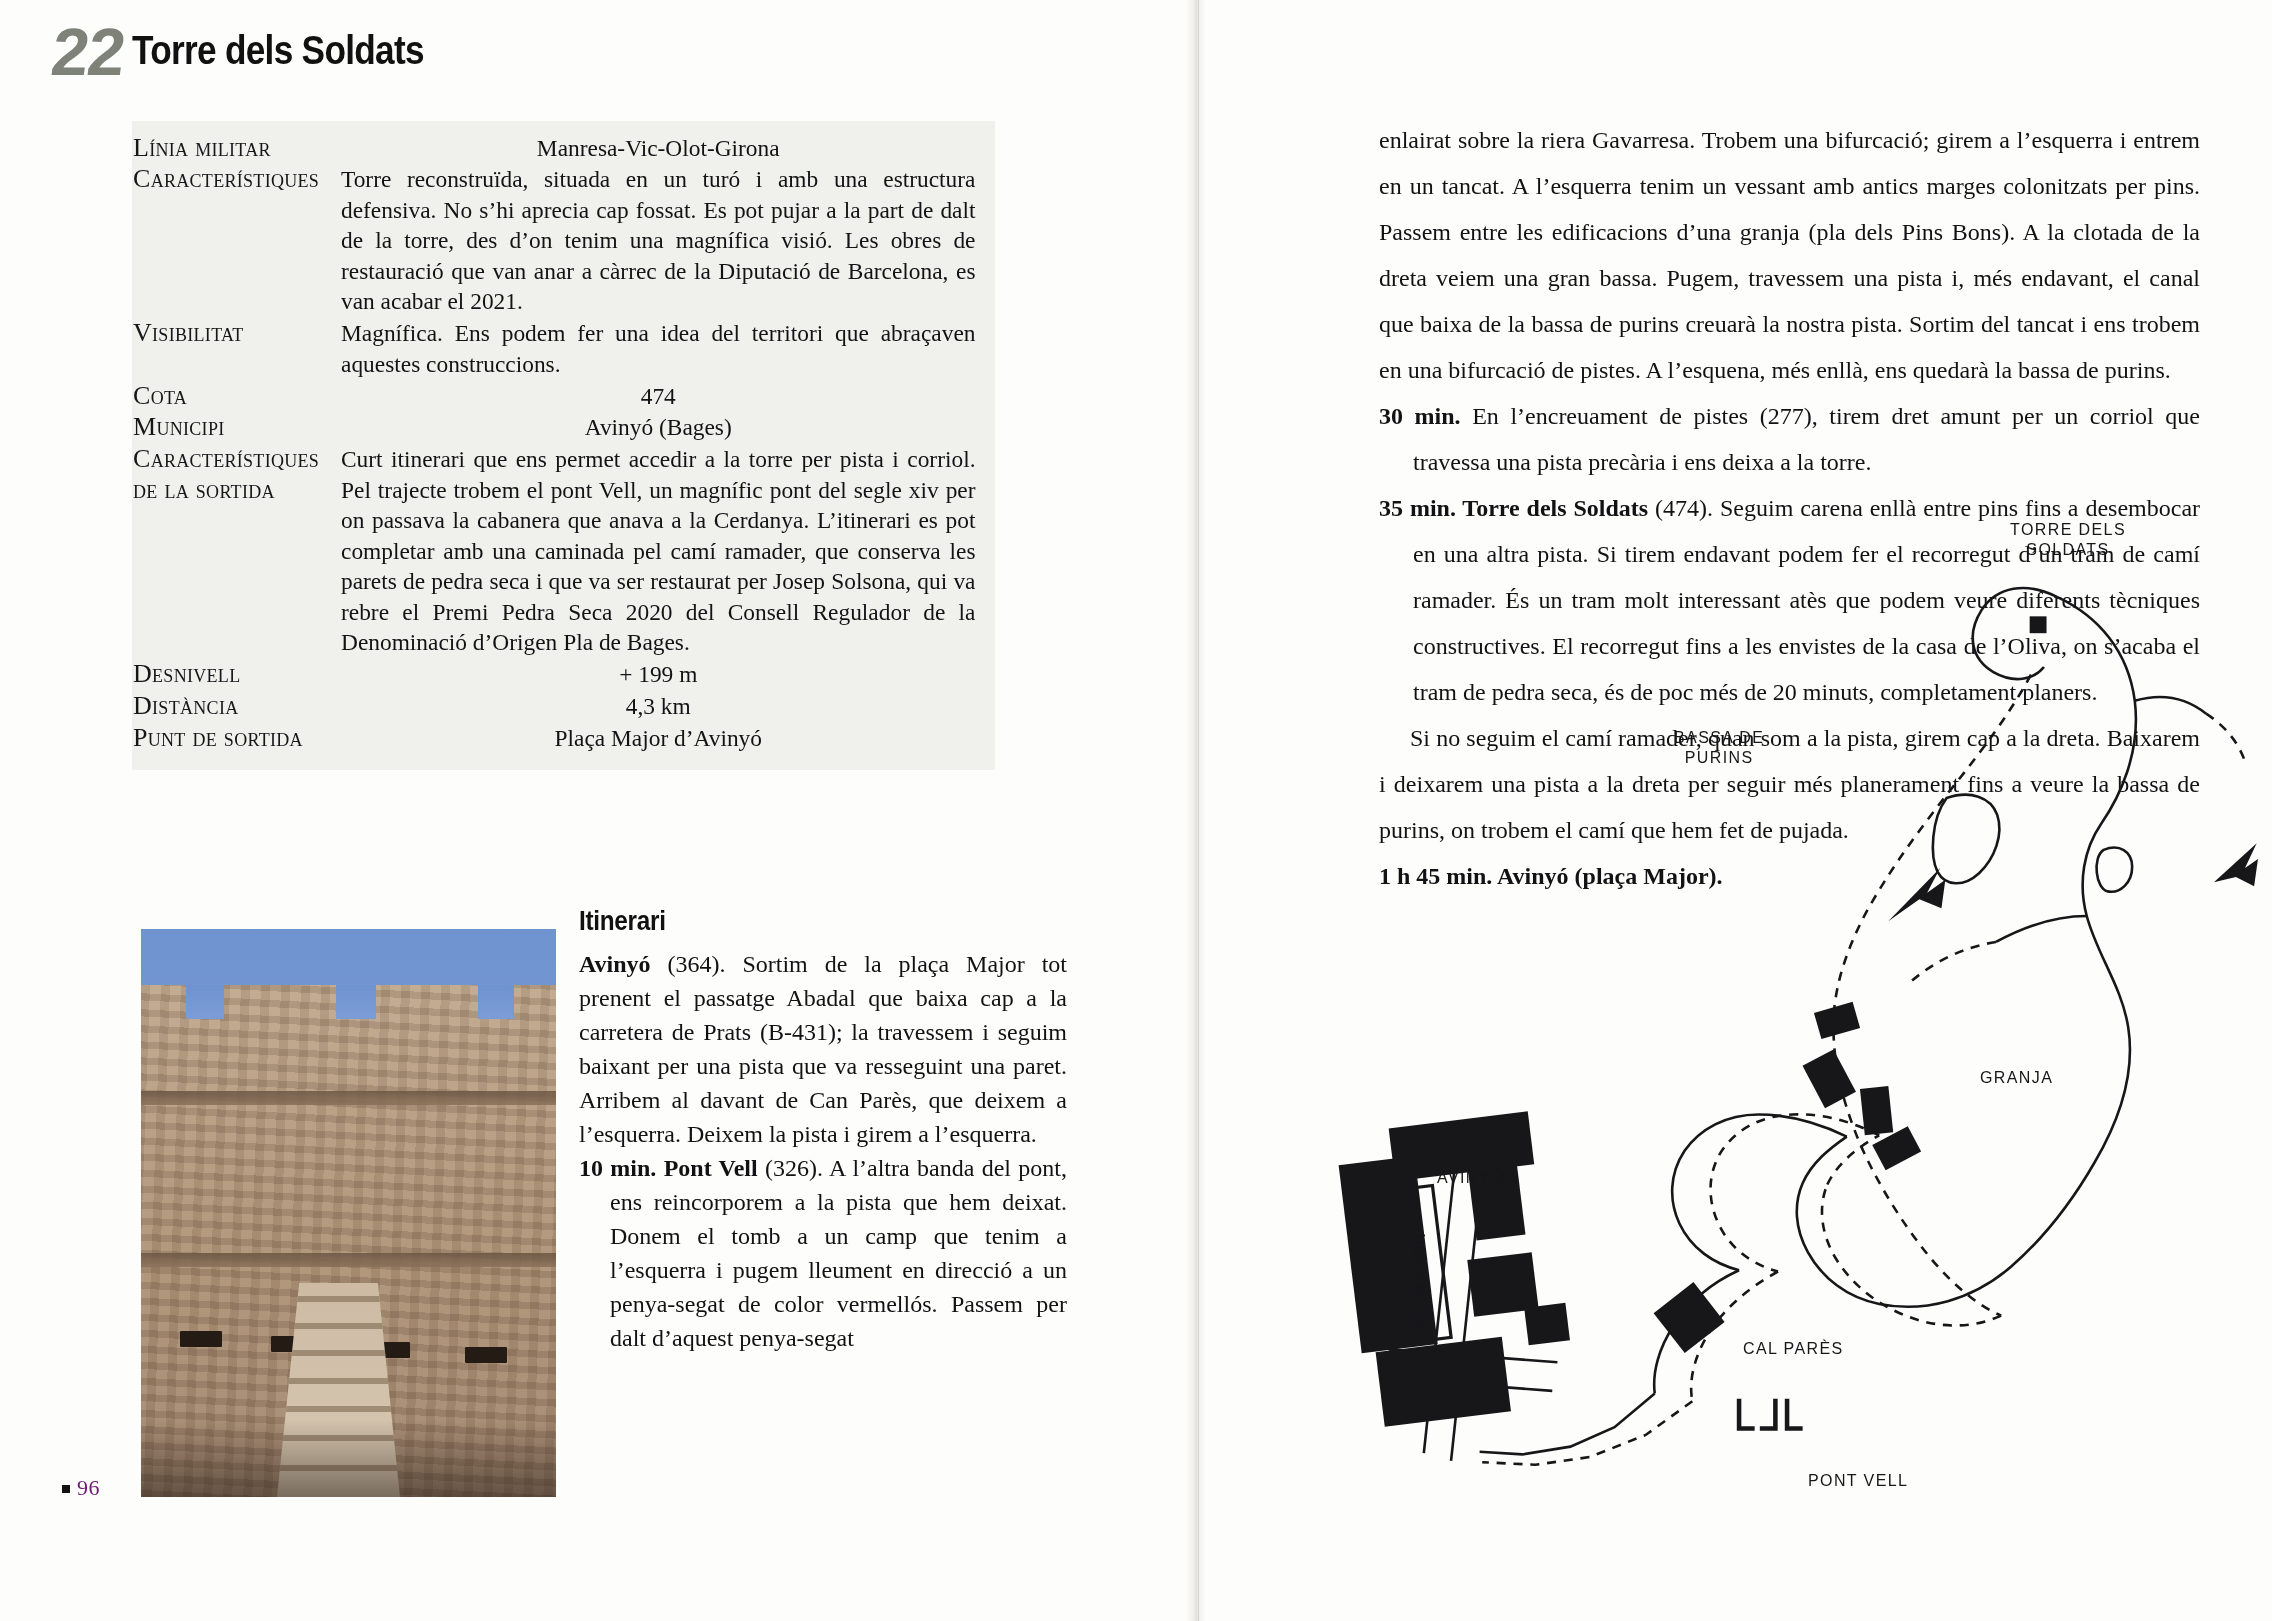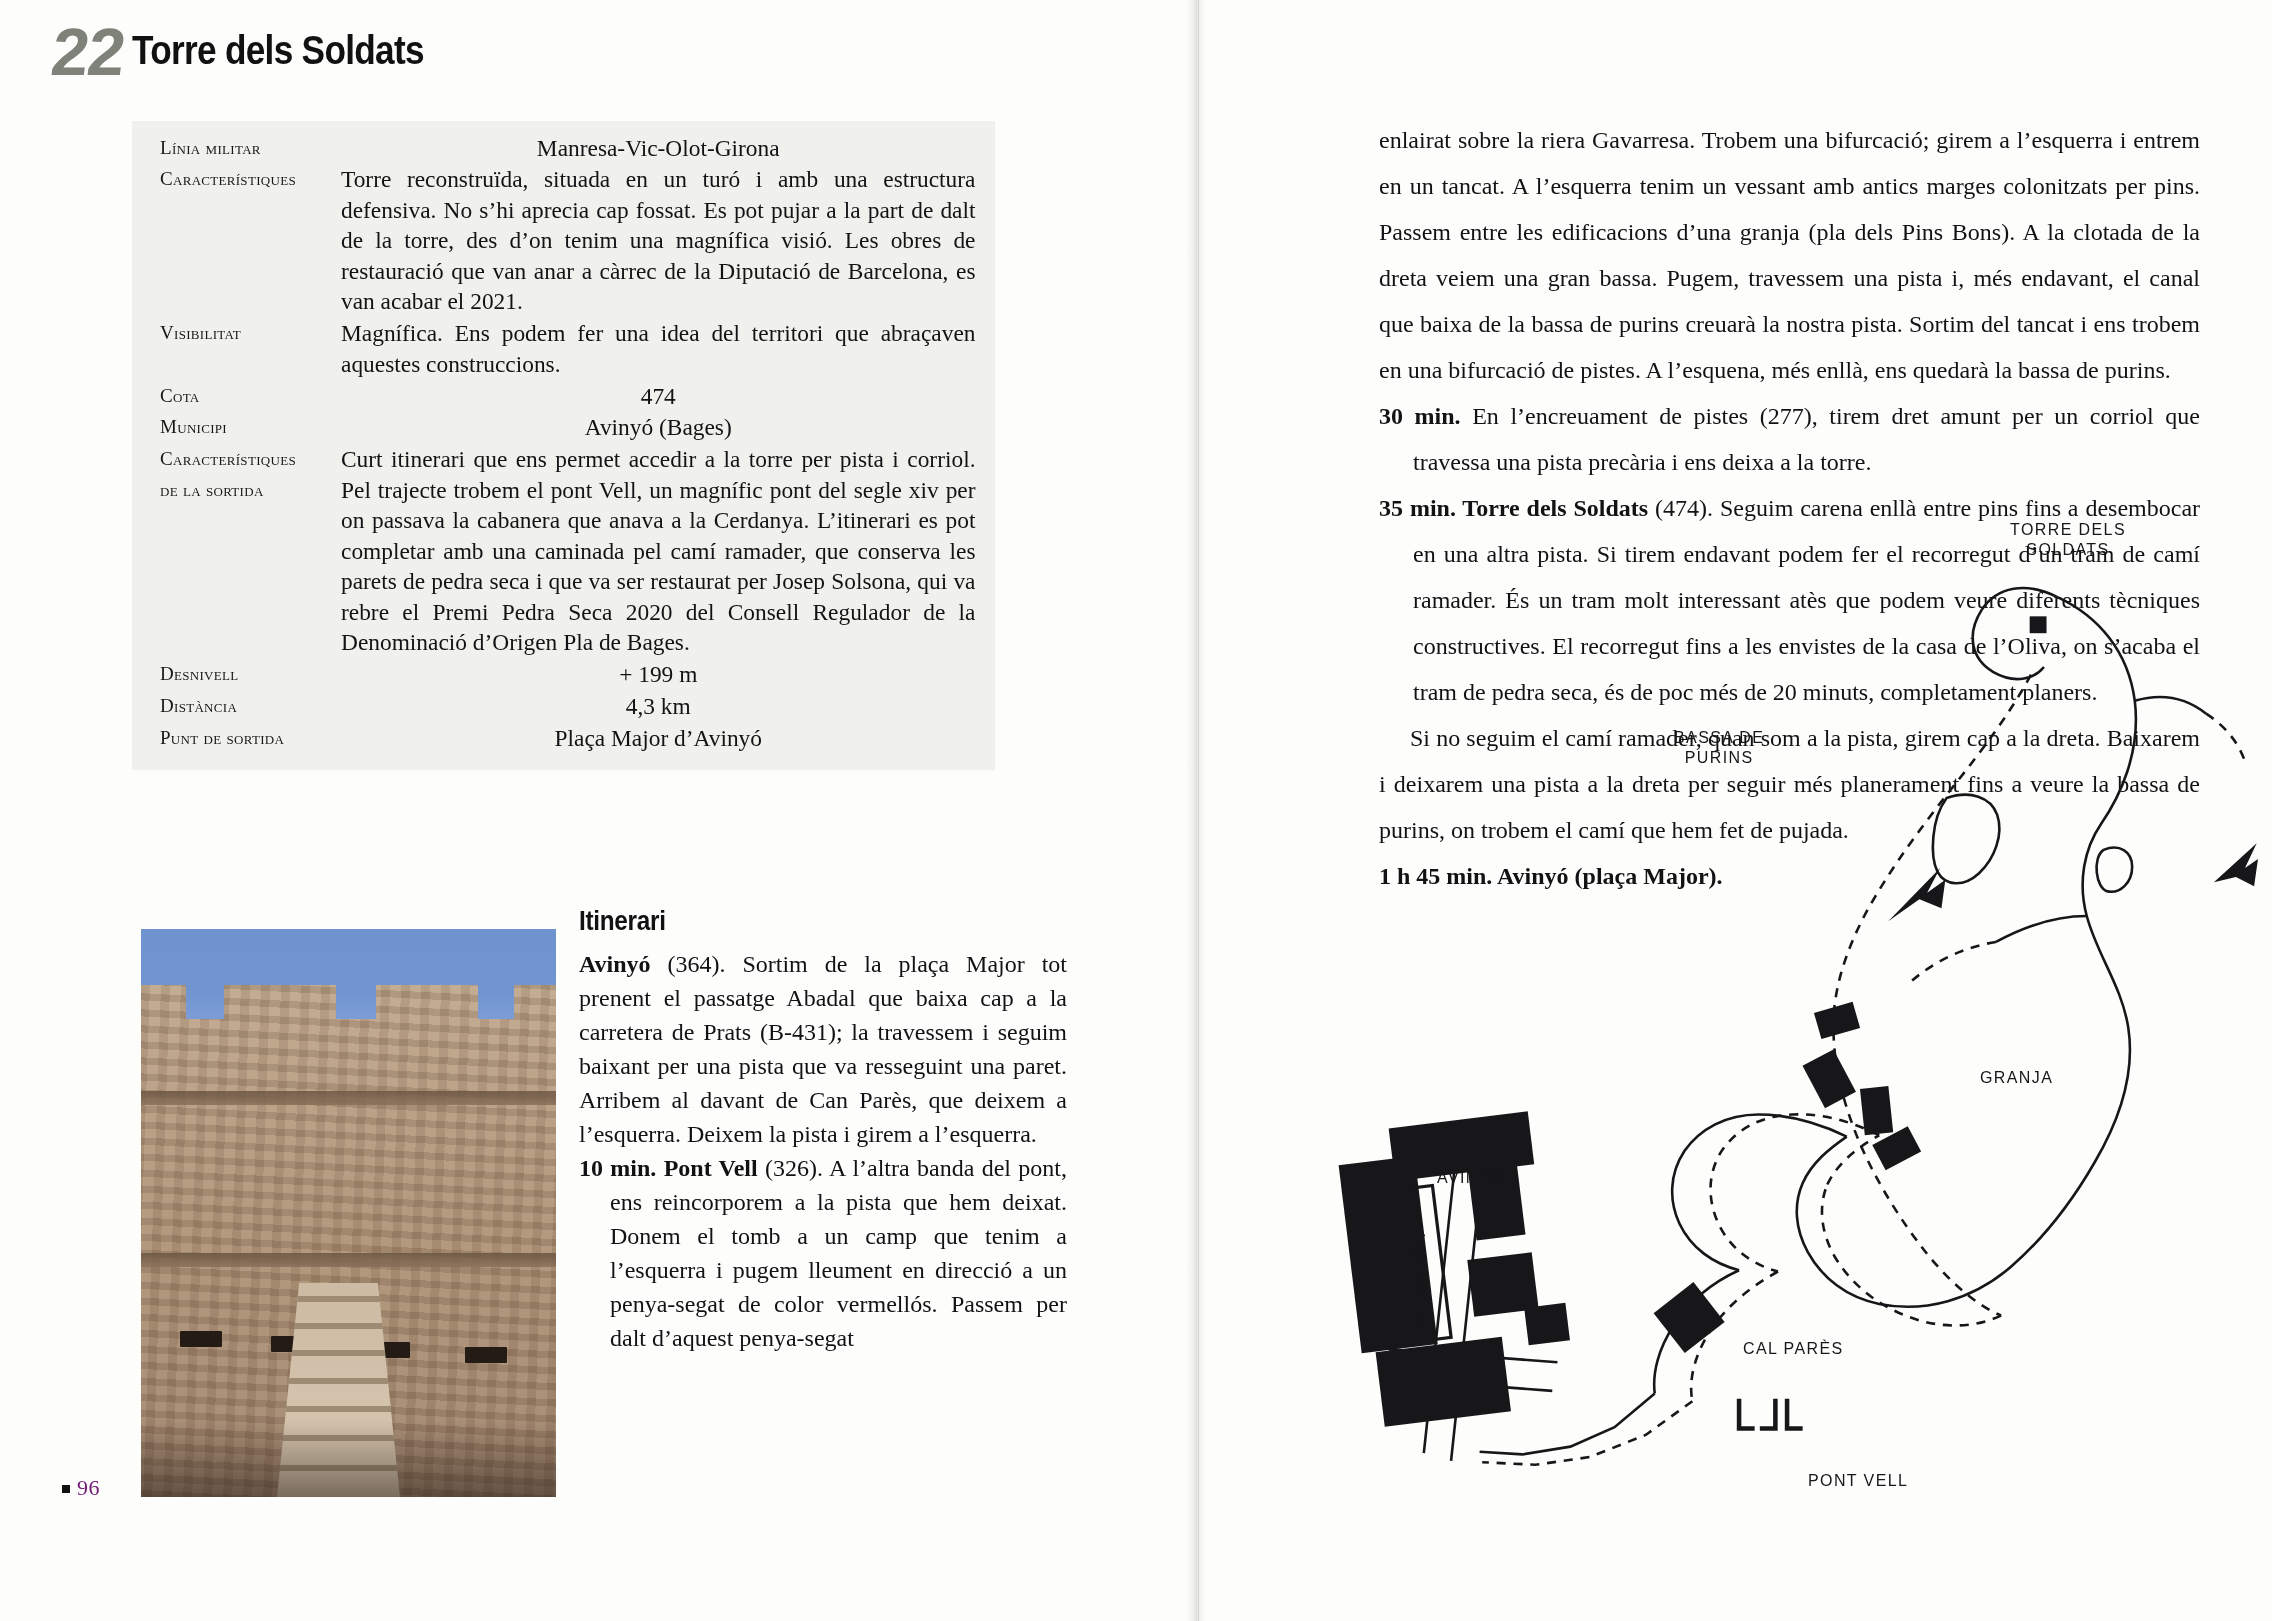--- a/index.html
+++ b/index.html
@@ -48,25 +48,25 @@
     position:absolute;left:132px;top:121px;width:863px;
     background:#f0f0ec;
     padding:11.7px 0 17px 0;
     box-sizing:border-box;
   }
   .inforow{display:flex;align-items:flex-start;margin:0;}
   .inforow + .inforow{margin-top:1.3px;}
   .infolabel{
     flex:0 0 209px;
     font-variant:small-caps;
-    font-size:19px;
+    font-size:26px;
     line-height:30.5px;
     color:#17171a;
     letter-spacing:0.3px;
-    padding-left:28px;
+    padding-left:1px;
     box-sizing:border-box;
   }
   .infovalue{
     flex:1 1 auto;
     font-size:23.4px;
     line-height:30.5px;
     color:#131316;
     text-align:justify;
     padding-right:19.5px;
     hyphens:manual;

